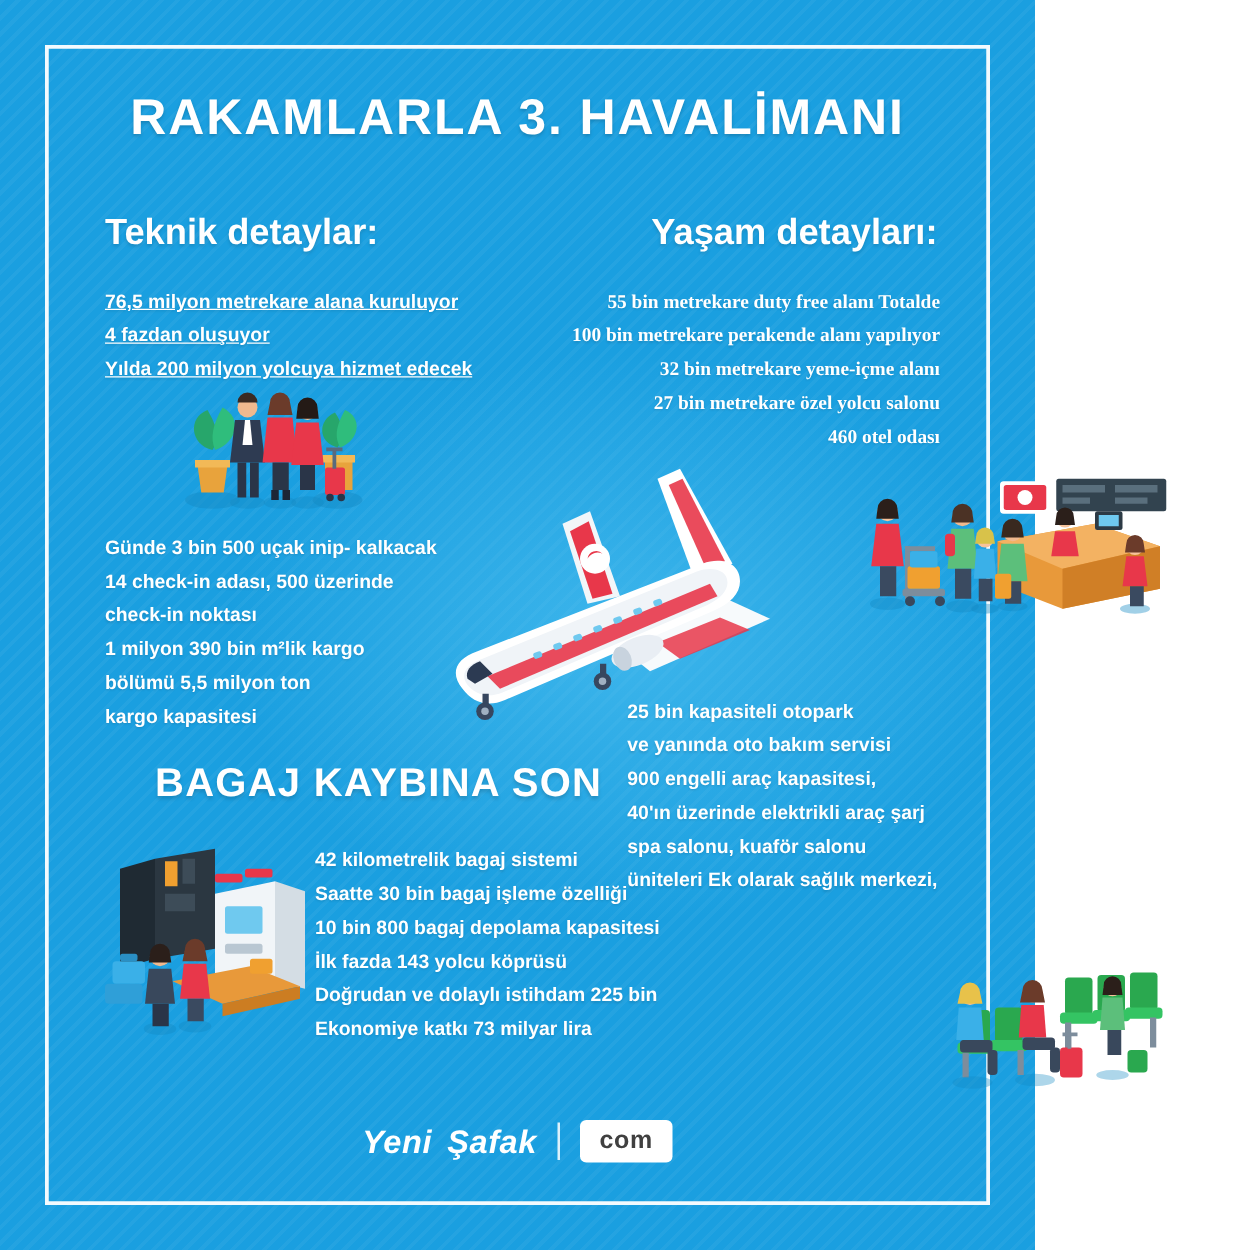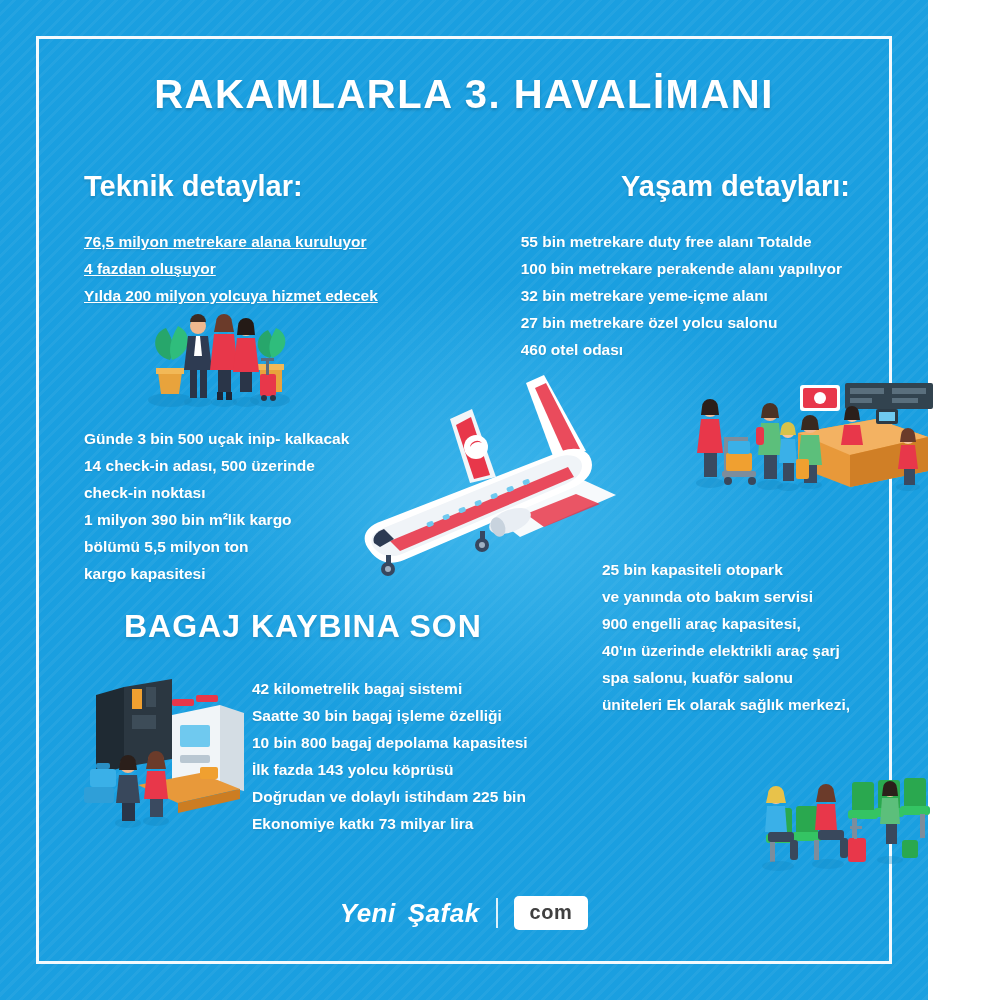--- a/index.html
+++ b/index.html
@@ -3,21 +3,21 @@
 <meta charset="utf-8">
 <style>
   * { box-sizing: border-box; margin: 0; padding: 0; }
   html, body {
     width: 1000px; height: 1000px;
     font-family: "Liberation Sans", sans-serif;
     overflow: hidden;
   }
   #infographic {
     position: relative;
-    width: 928px; height: 1000px;
+    width: 828px; height: 1000px;
     background: #1a9fe0;
     background-image:
       repeating-linear-gradient(135deg, rgba(255,255,255,0.045) 0px, rgba(255,255,255,0.045) 3px, rgba(0,0,0,0) 3px, rgba(0,0,0,0) 9px);
     color: #ffffff;
   }
   
   #glow {
     position: absolute;
     left: 180px; top: 280px; width: 640px; height: 460px;
     background: radial-gradient(ellipse at center, rgba(90,200,245,0.55) 0%, rgba(90,200,245,0.0) 70%);
@@ -48,21 +48,21 @@
   .txtblock {
     position: absolute;
     font-size: 15.5px;
     line-height: 27px;
     font-weight: bold;
     text-shadow: 0 1px 2px rgba(0,0,0,0.13);
   }
   .txtblock div { white-space: nowrap; }
   #list-teknik1 { left: 84px; top: 228px; text-decoration: underline; }
   #list-teknik2 { left: 84px; top: 425px; }
-  #list-yasam1  { right: 86px; top: 228px; text-align: left; }
+  #list-yasam1  { right: 76px; top: 228px; text-align: right; font-family: Liberation Serif, serif; }
   #list-yasam2  { right: 78px; top: 556px; }
   #list-bagaj   { left: 252px; top: 675px; }
 
   
   #footer {
     position: absolute; left: 0; bottom: 70px; width: 100%;
     display: flex; align-items: center; justify-content: center; gap: 16px;
   }
   #brand {
     font-size: 26px; font-style: italic; font-weight: bold;

